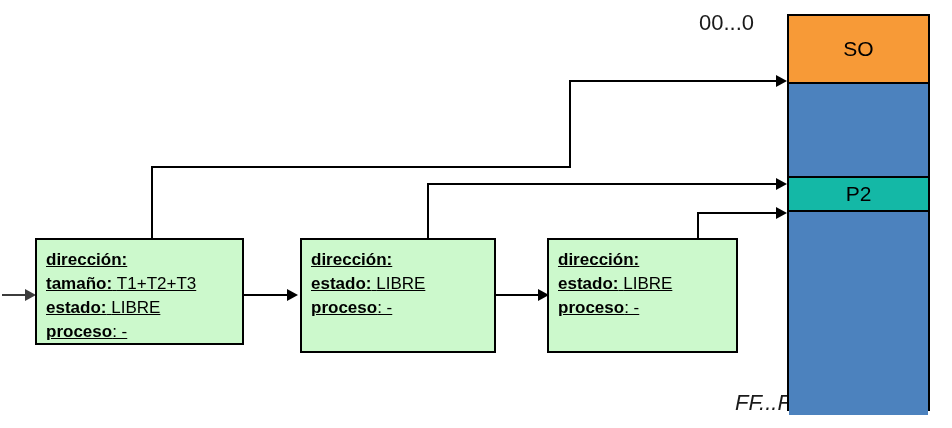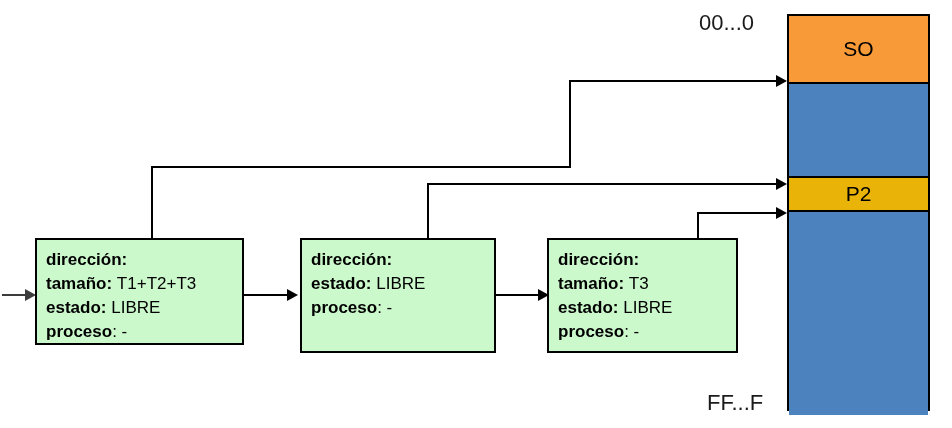--- a/index.html
+++ b/index.html
@@ -20,20 +20,21 @@
   }
 
   
   .desc-box {
     position: absolute;
     background: #ccf9cc;
     border: 2px solid #000000;
     box-sizing: border-box;
     padding: 8px 0 0 9px;
     z-index: 4;
+    text-decoration: underline;
   }
   .desc-line {
     font-size: 17px;
     line-height: 24px;
     color: #000000;
     white-space: nowrap;
   }
   .desc-line .k {
     font-weight: bold;
   }
@@ -156,44 +157,41 @@
     <div class="desc-line">
       <span class="k">proceso</span><span class="v">: -</span>
     </div>
   </div>
 
   <div class="desc-box" style="left:547px; top:238px; width:191px; height:115px;">
     <div class="desc-line">
       <span class="k">dirección:</span><span class="v"></span>
     </div>
     <div class="desc-line">
-      <span class="k">tamaño:</span>&nbsp;<span class="v">T3</span>
-    </div>
-    <div class="desc-line">
       <span class="k">estado:</span>&nbsp;<span class="v">LIBRE</span>
     </div>
     <div class="desc-line">
       <span class="k">proceso</span><span class="v">: -</span>
     </div>
   </div>
 
   <div class="addr-label" style="left:699px; top:10px;text-align:center;">00...0</div>
-  <div class="addr-label" style="left:707px; top:390px;">FF...F</div>
+  <div class="addr-label" style="left:735px; top:390px;font-style:italic;">FF...F</div>
 
   <div class="mem-bar" style="left:787px; top:14px; width:143px; height:397px;">
 
     <div class="mem-band divider-bottom" style="top:0px; height:68px; background:#F79A37;">
       <span>SO</span>
     </div>
 
     <div class="mem-band divider-bottom" style="top:68px; height:94px; background:#4C82BE;">
       <span></span>
     </div>
 
-    <div class="mem-band divider-bottom" style="top:162px; height:34px; background:#eab308;">
+    <div class="mem-band divider-bottom" style="top:162px; height:34px; background:#14b8a6;">
       <span>P2</span>
     </div>
 
     <div class="mem-band" style="top:196px; height:203px; background:#4C82BE;">
       <span></span>
     </div>
   </div>
 
 </div>
 

